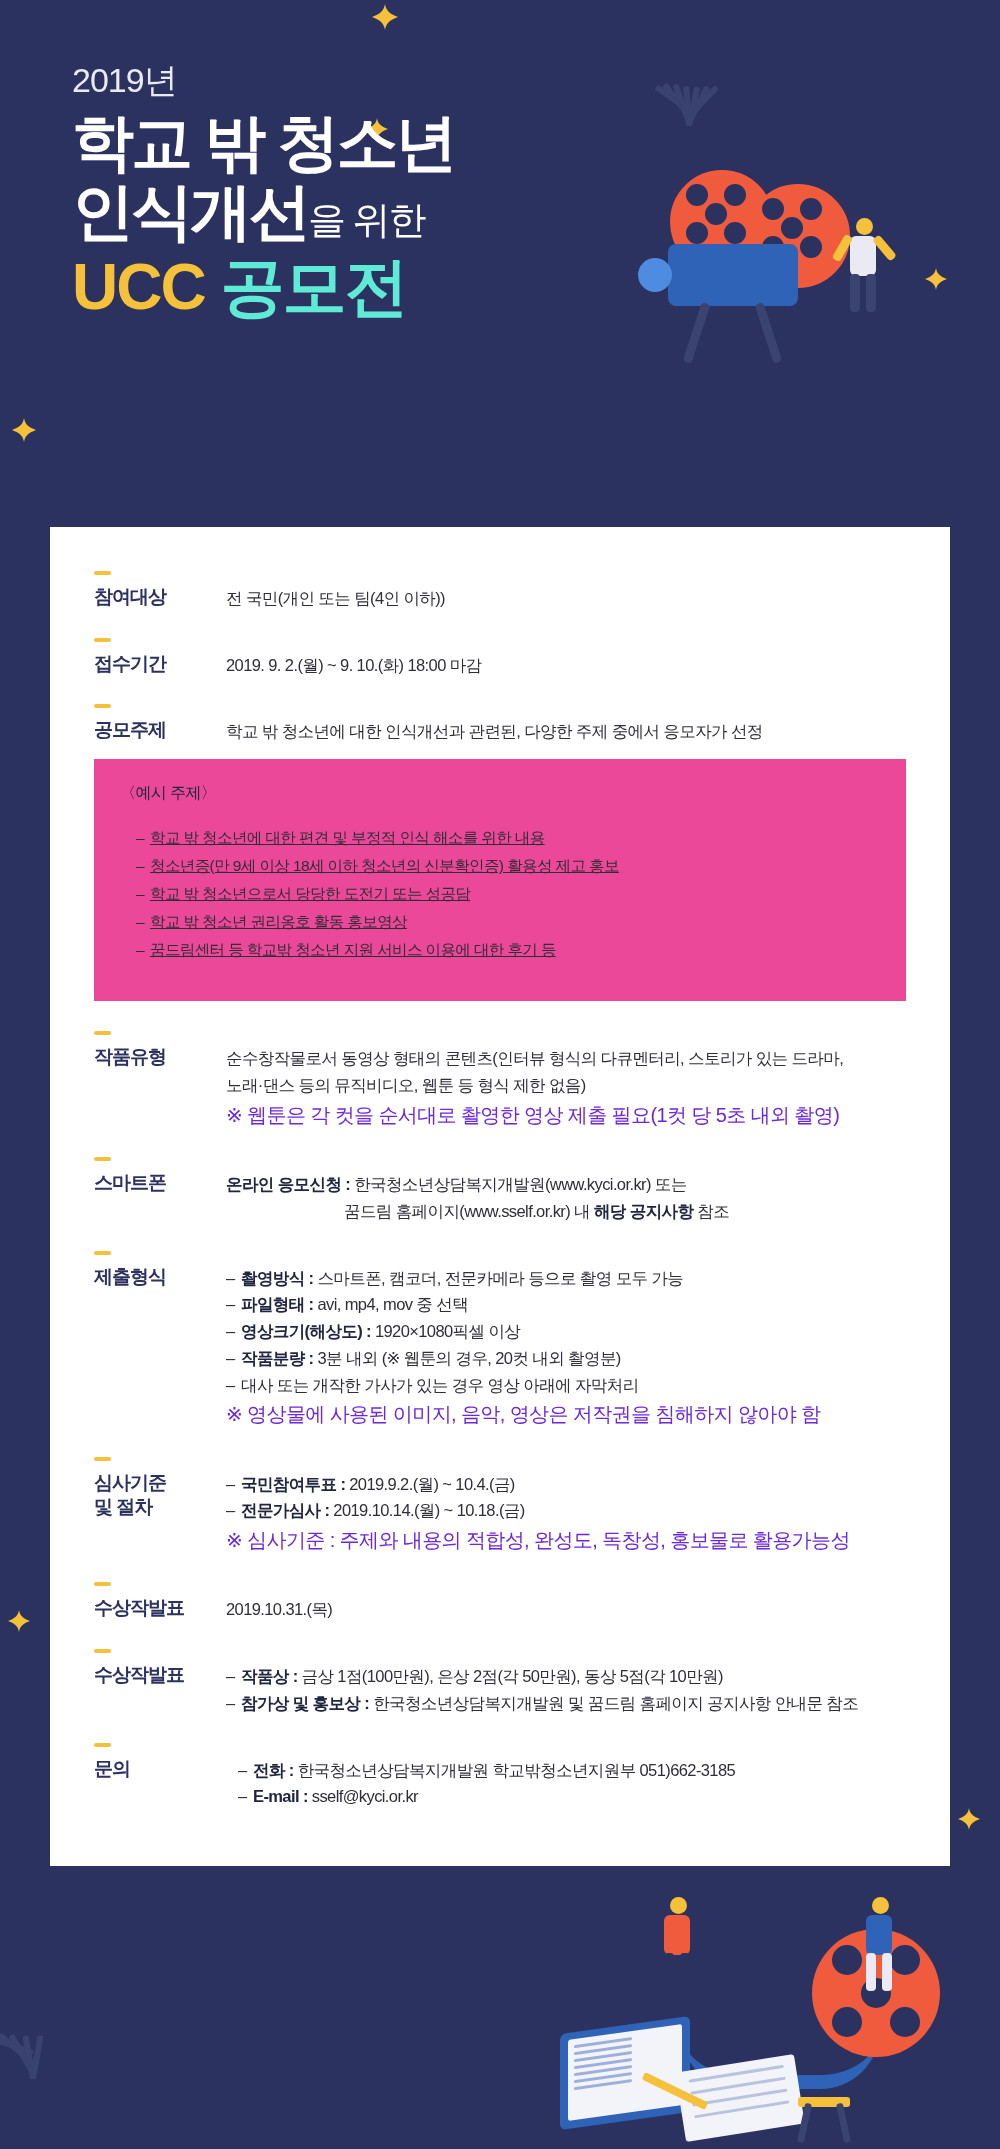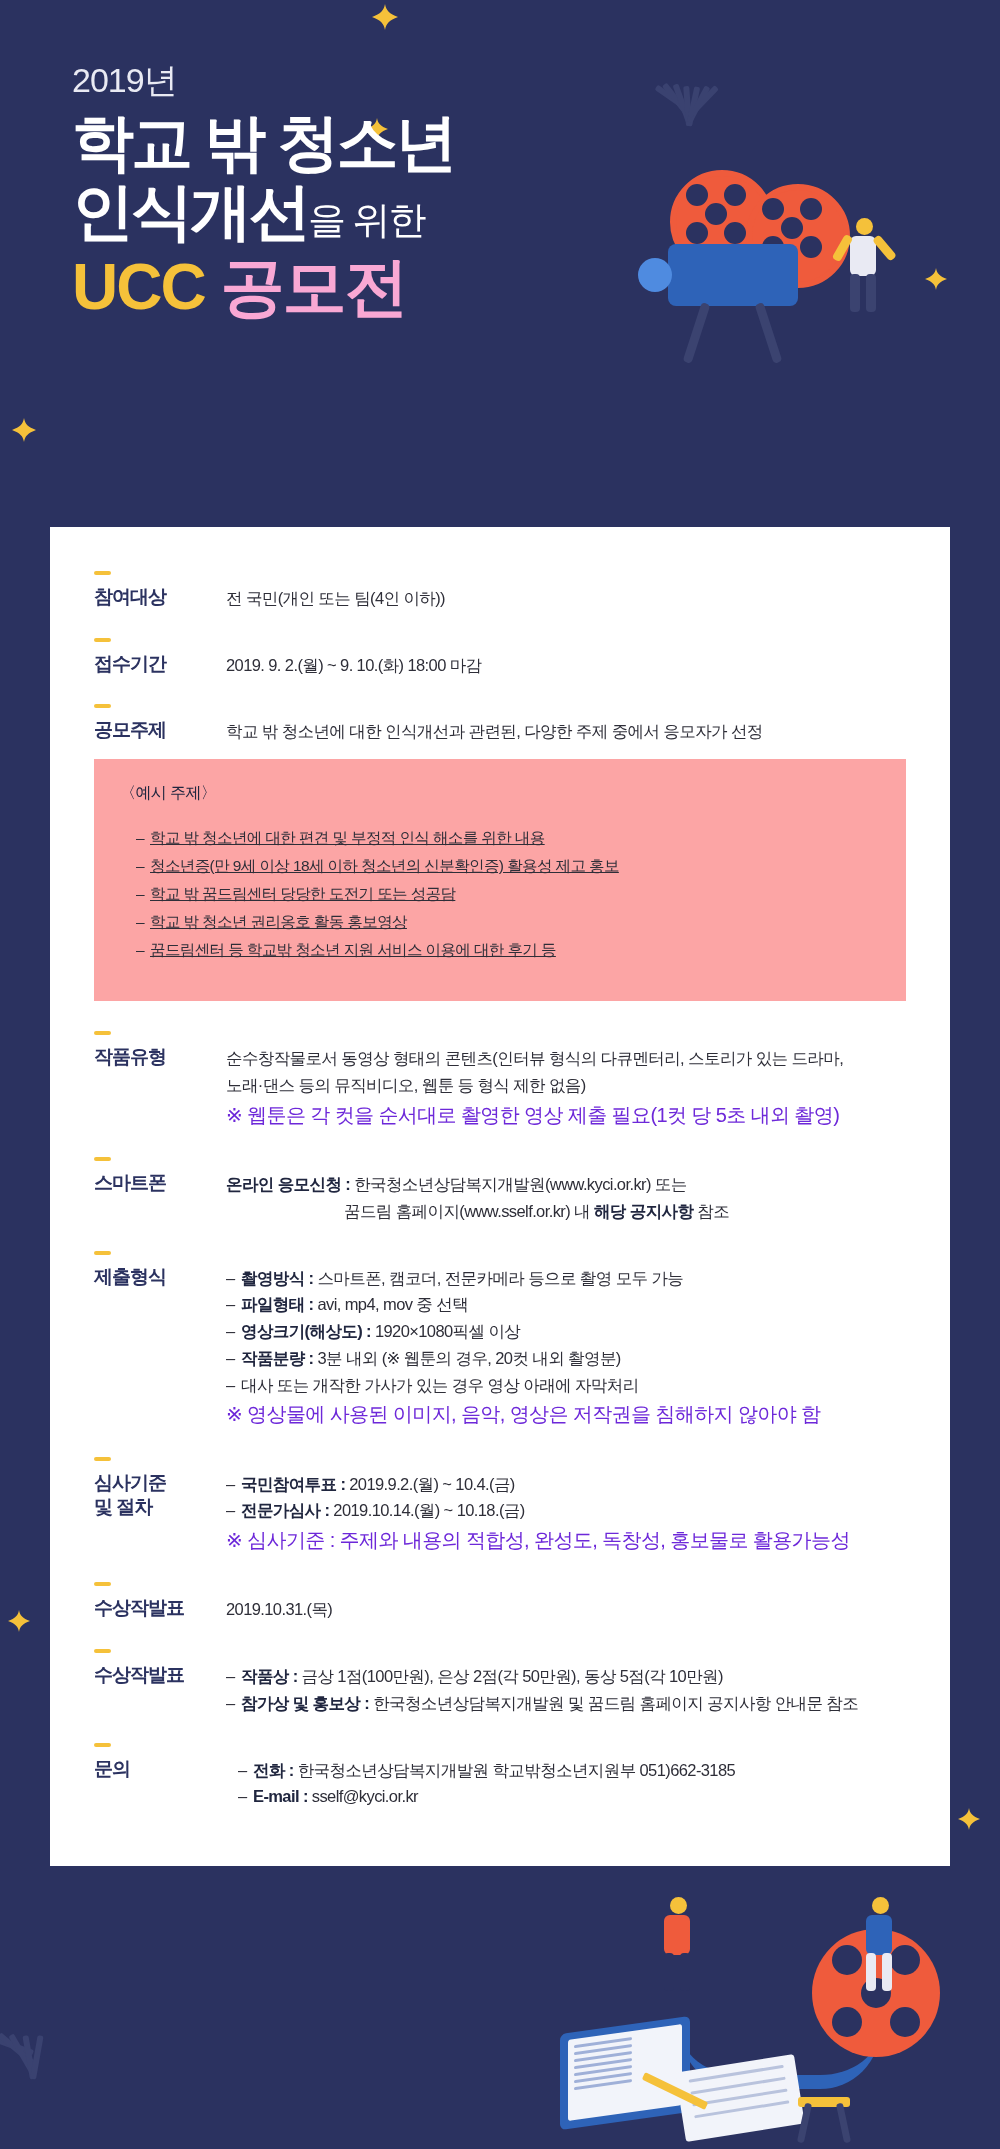--- a/index.html
+++ b/index.html
@@ -17,21 +17,21 @@
 
   
   .header{position:relative;height:520px;}
   .title-wrap{position:absolute;left:72px;top:58px;color:#ffffff;}
   .t-year{font-size:34px;font-weight:400;letter-spacing:-1px;color:#e9eaf3;margin-bottom:6px;}
   .t-line1{font-size:62px;font-weight:700;letter-spacing:-3px;line-height:1.08;color:#ffffff;}
   .t-line2{font-size:62px;font-weight:700;letter-spacing:-3px;line-height:1.12;color:#ffffff;}
   .t-line2 .small{font-size:38px;font-weight:400;letter-spacing:-2px;}
   .t-line3{margin-top:6px;font-size:64px;font-weight:700;letter-spacing:-2px;line-height:1.1;}
   .t-line3 .ucc{color:#f5c13a;}
-  .t-line3 .gongmo{color:#f9a8d4;text-align:right;}
+  .t-line3 .gongmo{color:#5eead4;text-align:right;}
 
   
   .camera{position:absolute;right:110px;top:170px;width:230px;height:190px;}
   .reel{position:absolute;width:92px;height:92px;border-radius:50%;background:#ef5b3c;border:6px solid #ef5b3c;}
   .reel i{position:absolute;width:22px;height:22px;border-radius:50%;background:#2b3260;}
   .cam-body{position:absolute;left:8px;top:74px;width:130px;height:62px;background:#2e63b8;border-radius:8px;}
   .cam-lens{position:absolute;left:-22px;top:88px;width:34px;height:34px;border-radius:50%;background:#4f8be0;}
   .cam-leg{position:absolute;background:#3b4370;width:9px;height:62px;border-radius:4px;}
   .person{position:absolute;right:-2px;top:48px;width:56px;height:96px;}
   .person .head{position:absolute;left:20px;top:0;width:17px;height:17px;border-radius:50%;background:#f5c13a;}
@@ -51,21 +51,21 @@
   .label .dash{position:absolute;top:0;left:0;width:17px;height:4px;background:#f5c13a;border-radius:2px;}
   .label .txt{font-size:19px;font-weight:700;color:#2b3260;letter-spacing:-1px;line-height:1.3;}
   .content{flex:1;padding-top:14px;font-size:16.5px;color:#2e2e38;line-height:1.62;letter-spacing:-0.6px;}
   .content .b{font-weight:700;color:#20263f;}
   .content .sub{display:block;}
   .content .note{font-size:20px;color:#6d28d9;}
   .indent{display:block;padding-left:118px;}
 
   
   .example{
-    margin:4px 44px 30px 44px;background:#fca5a5;padding:20px 26px 22px 26px;
+    margin:4px 44px 30px 44px;background:#ec4899;padding:20px 26px 22px 26px;
     font-size:15.5px;color:#2e2e38;line-height:1.8;letter-spacing:-0.6px;
   }
   .example .ehead{font-size:16px;color:#20263f;margin-bottom:4px;}
   .example ul{margin:16px;padding:0;list-style:none;text-decoration:underline;}
   .example li{padding-left:14px;position:relative;}
   .example li:before{content:"–";position:absolute;left:0;top:0;color:#2e2e38;}
 
   .dash-list{margin:0;padding:0;list-style:none;}
   .dash-list li{position:relative;padding-left:15px;}
   .dash-list li:before{content:"–";position:absolute;left:0;top:0;}
@@ -210,21 +210,21 @@
       <span class="txt">공모주제</span>
     </div>
     <div class="content">학교 밖 청소년에 대한 인식개선과 관련된, 다양한 주제 중에서 응모자가 선정</div>
   </div>
 
   <div class="example">
     <div class="ehead">〈예시 주제〉</div>
     <ul>
       <li>학교 밖 청소년에 대한 편견 및 부정적 인식 해소를 위한 내용</li>
       <li>청소년증(만 9세 이상 18세 이하 청소년의 신분확인증) 활용성 제고 홍보</li>
-      <li>학교 밖 꿈드림센터 당당한 도전기 또는 성공담</li>
+      <li>학교 밖 청소년으로서 당당한 도전기 또는 성공담</li>
       <li>학교 밖 청소년 권리옹호 활동 홍보영상</li>
       <li>꿈드림센터 등 학교밖 청소년 지원 서비스 이용에 대한 후기 등</li>
     </ul>
   </div>
 
   <div class="row">
     <div class="label">
       <span class="dash"></span>
       <span class="txt">작품유형</span>
     </div>

